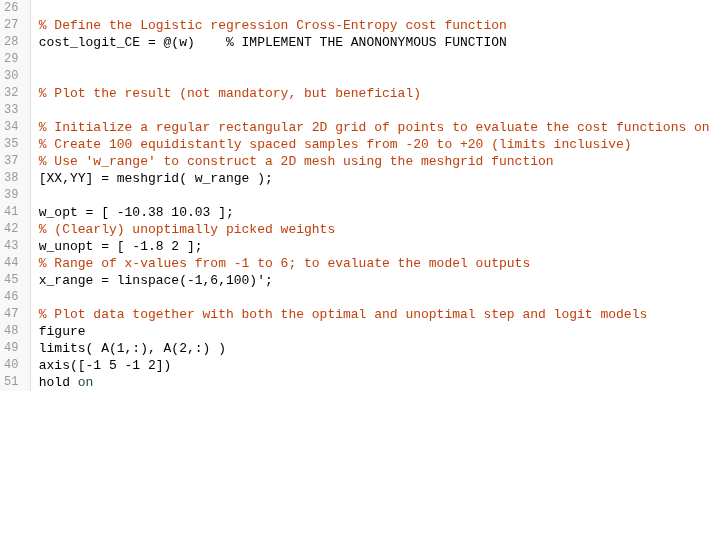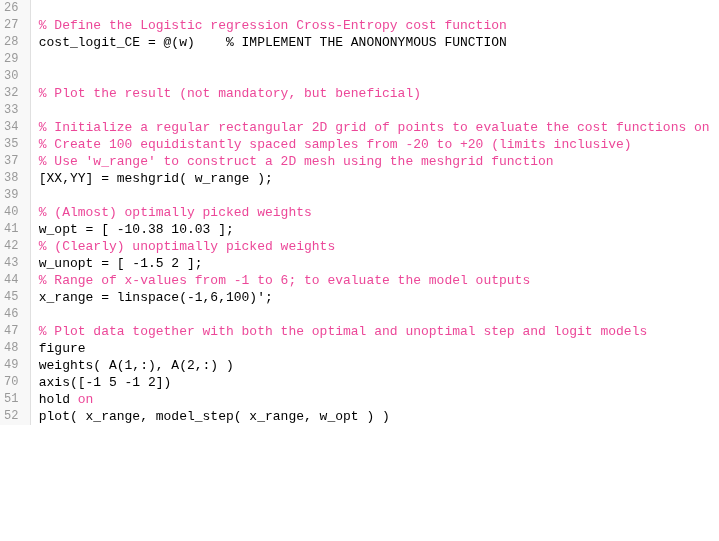--- a/index.html
+++ b/index.html
@@ -40,31 +40,31 @@
       font-size: 12px;
     }
 
     .line-content {
       padding: 1px 4px 1px 8px;
       white-space: pre;
       vertical-align: top;
     }
 
     .comment {
-      color: #ec4899;
+      color: #c2410c;
       text-align: right;
     }
 
     .code-normal {
       color: #000000;
       text-align: center;
     }
 
     .keyword {
-      color: #ec4899;
+      color: #14532d;
     }
   </style>
 </head>
 <body>
 
 <div class="code-container">
   <table class="code-table">
     <tbody id="code-body">
         <tr>
           <td class="line-number">26</td>
@@ -108,34 +108,30 @@
         </tr>
         <tr>
           <td class="line-number">38</td>
           <td class="line-content"><span class="code-normal">[XX,YY] = meshgrid( w_range );</span></td>
         </tr>
         <tr>
           <td class="line-number">39</td>
           <td class="line-content"> </td>
         </tr>
         <tr>
-          <td class="line-number">40</td>
-          <td class="line-content"><span class="comment">% (Almost) optimally picked weights</span></td>
-        </tr>
-        <tr>
           <td class="line-number">41</td>
           <td class="line-content"><span class="code-normal">w_opt = [ -10.38 10.03 ];</span></td>
         </tr>
         <tr>
           <td class="line-number">42</td>
           <td class="line-content"><span class="comment">% (Clearly) unoptimally picked weights</span></td>
         </tr>
         <tr>
           <td class="line-number">43</td>
-          <td class="line-content"><span class="code-normal">w_unopt = [ -1.5 2 ];</span></td>
+          <td class="line-content"><span class="code-normal">w_unopt = [ -1.8 2 ];</span></td>
         </tr>
         <tr>
           <td class="line-number">44</td>
           <td class="line-content"><span class="comment">% Range of x-values from -1 to 6; to evaluate the model outputs</span></td>
         </tr>
         <tr>
           <td class="line-number">45</td>
           <td class="line-content"><span class="code-normal">x_range = linspace(-1,6,100)';</span></td>
         </tr>
         <tr>
@@ -145,29 +141,25 @@
         <tr>
           <td class="line-number">47</td>
           <td class="line-content"><span class="comment">% Plot data together with both the optimal and unoptimal step and logit models</span></td>
         </tr>
         <tr>
           <td class="line-number">48</td>
           <td class="line-content"><span class="code-normal">figure</span></td>
         </tr>
         <tr>
           <td class="line-number">49</td>
-          <td class="line-content"><span class="code-normal">weights( A(1,:), A(2,:) )</span></td>
+          <td class="line-content"><span class="code-normal">limits( A(1,:), A(2,:) )</span></td>
         </tr>
         <tr>
-          <td class="line-number">70</td>
+          <td class="line-number">40</td>
           <td class="line-content"><span class="code-normal">axis([-1 5 -1 2])</span></td>
         </tr>
         <tr>
           <td class="line-number">51</td>
           <td class="line-content"><span class="code-normal">hold </span><span class="keyword">on</span></td>
         </tr>
-        <tr>
-          <td class="line-number">52</td>
-          <td class="line-content"><span class="code-normal">plot( x_range, model_step( x_range, w_opt ) )</span></td>
-        </tr>
       </tbody>
   </table>
 </div>
 
 </body></html>

